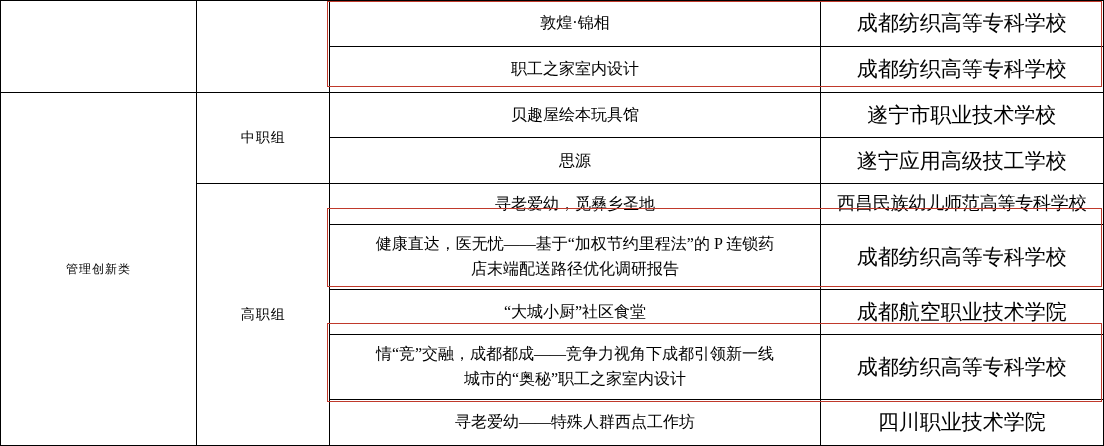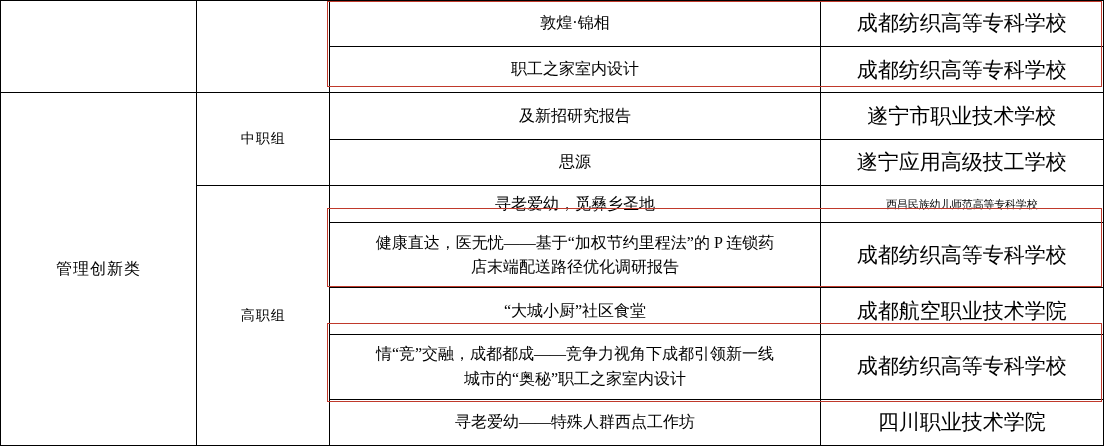--- a/index.html
+++ b/index.html
@@ -34,36 +34,36 @@
     line-height: 1.55;
     word-break: break-word;
   }
   
   col.c-category { width: 196px; }
   col.c-group    { width: 133px; }
   col.c-project  { width: 490px; }
   col.c-school   { width: 283px; }
 
   td.cat-cell {
-    font-size: 16px;
+    font-size: 12px;
     letter-spacing: 1px;
   }
   td.group-cell {
     font-size: 14px;
     letter-spacing: 1px;
   }
   td.project-cell {
     font-size: 16px;
   }
   td.school-cell {
     font-size: 21px;
     white-space: nowrap;
   }
   td.school-cell.narrow {
-    font-size: 11px;
+    font-size: 18px;
     letter-spacing: -0.2px;
   }
   
   #overlay {
     position: absolute;
     top: 0;
     left: 0;
     width: 1104px;
     height: 446px;
     pointer-events: none;
@@ -96,21 +96,21 @@
           <td class="school-cell">成都纺织高等专科学校</td>
         </tr>
         <tr>
           <td class="project-cell">职工之家室内设计</td>
           <td class="school-cell">成都纺织高等专科学校</td>
         </tr>
 
         <tr>
           <td class="cat-cell" rowspan="7">管理创新类</td>
           <td class="group-cell" rowspan="2">中职组</td>
-          <td class="project-cell">及新招研究报告</td>
+          <td class="project-cell">贝趣屋绘本玩具馆</td>
           <td class="school-cell">遂宁市职业技术学校</td>
         </tr>
         <tr>
           <td class="project-cell">思源</td>
           <td class="school-cell">遂宁应用高级技工学校</td>
         </tr>
 
         <tr>
           <td class="group-cell" rowspan="5">高职组</td>
           <td class="project-cell">寻老爱幼，觅彝乡圣地</td>

